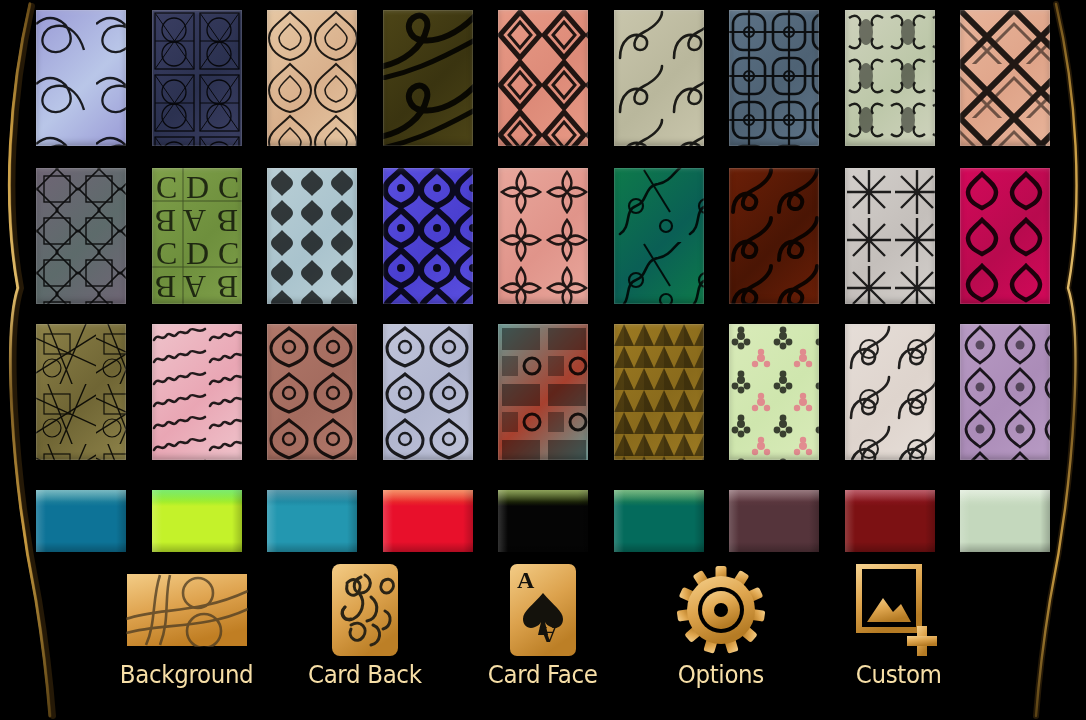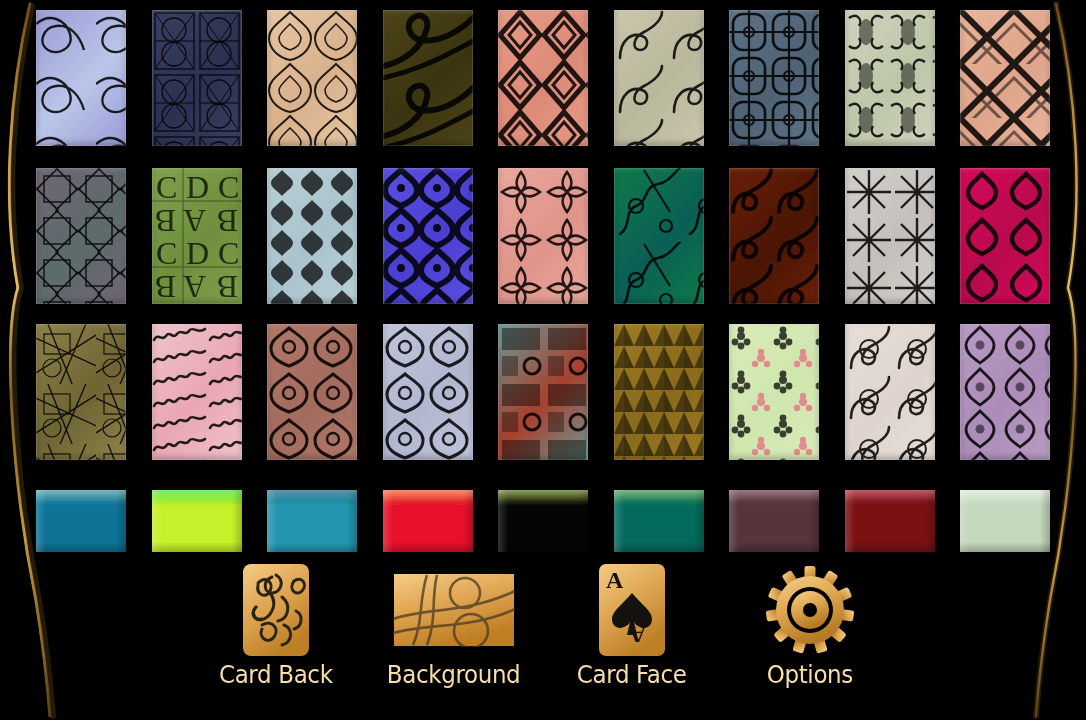--- a/index.html
+++ b/index.html
@@ -571,20 +571,43 @@
         <div class="cell" title="swatch-pale-green" style="left: 924px; width: 90px; height: 62px;">
           <div class="swatch">
             <div class="face" style="background:linear-gradient(to bottom,#d6e6cf 0%,#c4d8bd 26%,#c4d8bd 100%)"></div>
             <div class="bevel"></div>
           </div>
         </div>
       </div>
     </div>
 
   <div id="toolbar">
+      <div class="tb-item">
+        <div class="tb-icon">
+          <svg width="122" height="74" viewBox="0 0 122 74">
+            <defs>
+              <linearGradient id="gA" x1="0" y1="0" x2="0.4" y2="1">
+                <stop offset="0" stop-color="#F3CC86"></stop>
+                <stop offset=".5" stop-color="#DFA450"></stop>
+                <stop offset="1" stop-color="#C07E23"></stop>
+              </linearGradient>
+            </defs>
+            <rect x="1" y="1" width="120" height="72" fill="url(#gA)"></rect>
+            <g fill="none" stroke="#4a3a22" stroke-width="2.6" opacity=".75">
+              <path d="M34,2 C26,26 30,50 20,72"></path>
+              <path d="M44,2 C38,26 44,46 34,72"></path>
+              <circle cx="72" cy="20" r="15"></circle>
+              <circle cx="78" cy="58" r="17"></circle>
+              <path d="M0,46 C34,34 70,42 122,18"></path>
+              <path d="M0,60 C36,50 80,56 122,36"></path>
+            </g>
+          </svg>
+        </div>
+        <div class="tb-label">Background</div>
+      </div>
       <div class="tb-item">
         <div class="tb-icon">
           <svg width="68" height="94" viewBox="0 0 68 94">
             <defs>
               <linearGradient id="gB" x1="0" y1="0" x2="0.5" y2="1">
                 <stop offset="0" stop-color="#F3CC86"></stop>
                 <stop offset=".55" stop-color="#DCA24D"></stop>
                 <stop offset="1" stop-color="#BC7F26"></stop>
               </linearGradient>
             </defs>
@@ -596,43 +619,20 @@
               <path d="M28,30 c8,10 2,22 -6,26 c-8,4 -14,-6 -8,-12"></path>
               <path d="M40,34 c10,8 6,22 -4,24"></path>
               <path d="M20,62 c10,-6 18,4 12,12 c-6,8 -16,0 -12,-8"></path>
               <path d="M42,62 c10,4 8,18 -2,20"></path>
               <path d="M54,48 c8,4 6,16 -2,18"></path>
               <path d="M14,44 c-6,6 -2,14 6,12"></path>
             </g>
           </svg>
         </div>
         <div class="tb-label">Card Back</div>
-      </div>
-      <div class="tb-item">
-        <div class="tb-icon">
-          <svg width="122" height="74" viewBox="0 0 122 74">
-            <defs>
-              <linearGradient id="gA" x1="0" y1="0" x2="0.4" y2="1">
-                <stop offset="0" stop-color="#F3CC86"></stop>
-                <stop offset=".5" stop-color="#DFA450"></stop>
-                <stop offset="1" stop-color="#C07E23"></stop>
-              </linearGradient>
-            </defs>
-            <rect x="1" y="1" width="120" height="72" fill="url(#gA)"></rect>
-            <g fill="none" stroke="#4a3a22" stroke-width="2.6" opacity=".75">
-              <path d="M34,2 C26,26 30,50 20,72"></path>
-              <path d="M44,2 C38,26 44,46 34,72"></path>
-              <circle cx="72" cy="20" r="15"></circle>
-              <circle cx="78" cy="58" r="17"></circle>
-              <path d="M0,46 C34,34 70,42 122,18"></path>
-              <path d="M0,60 C36,50 80,56 122,36"></path>
-            </g>
-          </svg>
-        </div>
-        <div class="tb-label">Background</div>
       </div>
       <div class="tb-item">
         <div class="tb-icon">
           <svg width="68" height="94" viewBox="0 0 68 94">
             <defs>
               <linearGradient id="gC" x1="0" y1="0" x2="0.5" y2="1">
                 <stop offset="0" stop-color="#F3CC86"></stop>
                 <stop offset=".55" stop-color="#DCA24D"></stop>
                 <stop offset="1" stop-color="#BC7F26"></stop>
               </linearGradient>
@@ -671,15 +671,33 @@
               </g>
               <circle cx="44" cy="44" r="34"></circle>
             </g>
             <circle cx="44" cy="44" r="23" fill="#000"></circle>
             <circle cx="44" cy="44" r="19" fill="url(#gD)"></circle>
             <circle cx="44" cy="44" r="7" fill="#000"></circle>
           </svg>
         </div>
         <div class="tb-label">Options</div>
       </div>
+      <div class="tb-item">
+        <div class="tb-icon">
+          <svg width="92" height="92" viewBox="0 0 92 92">
+            <defs>
+              <linearGradient id="gE" x1="0" y1="0" x2="0.4" y2="1">
+                <stop offset="0" stop-color="#F5D08C"></stop>
+                <stop offset=".5" stop-color="#DFA64F"></stop>
+                <stop offset="1" stop-color="#B57B24"></stop>
+              </linearGradient>
+            </defs>
+            <rect x="6" y="2" width="60" height="64" fill="none" stroke="url(#gE)" stroke-width="6"></rect>
+            <path d="M14,58 L30,34 L40,48 L48,40 L58,58 Z" fill="url(#gE)"></path>
+            <rect x="64" y="62" width="10" height="30" fill="url(#gE)"></rect>
+            <rect x="54" y="72" width="30" height="10" fill="url(#gE)"></rect>
+          </svg>
+        </div>
+        <div class="tb-label">Custom</div>
+      </div>
     </div>
 
 </div>
 
 </body></html>

